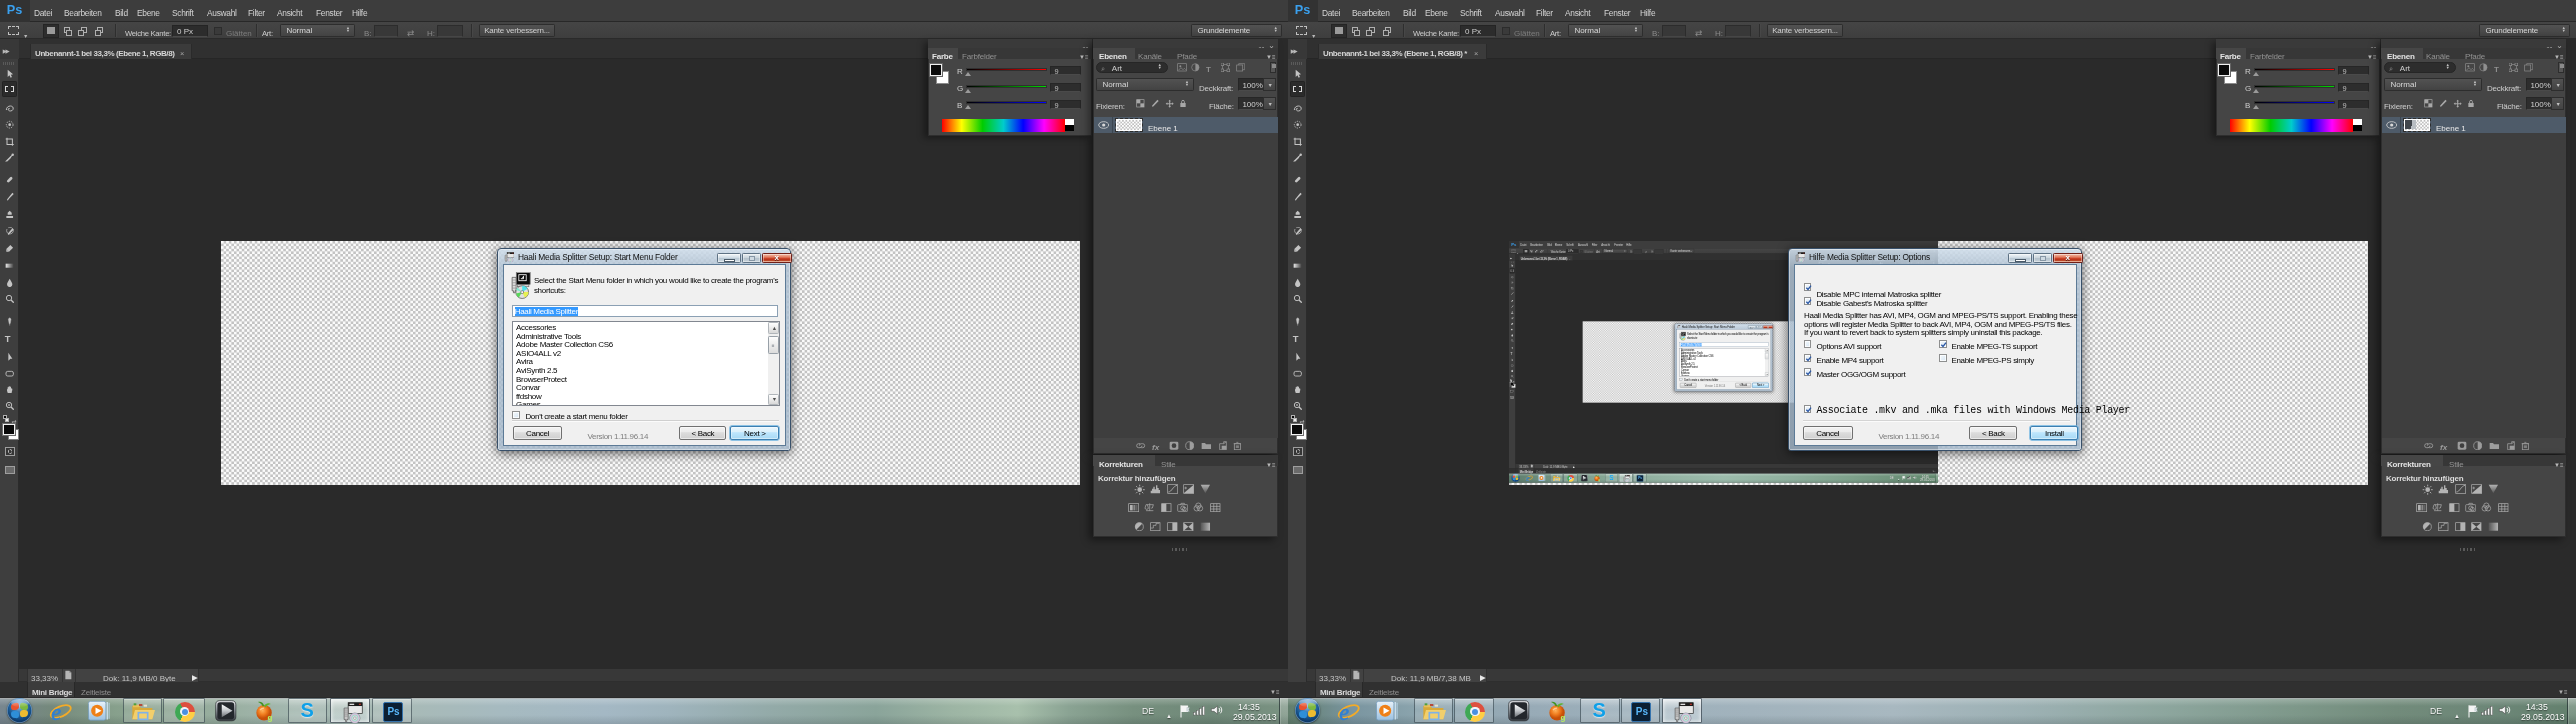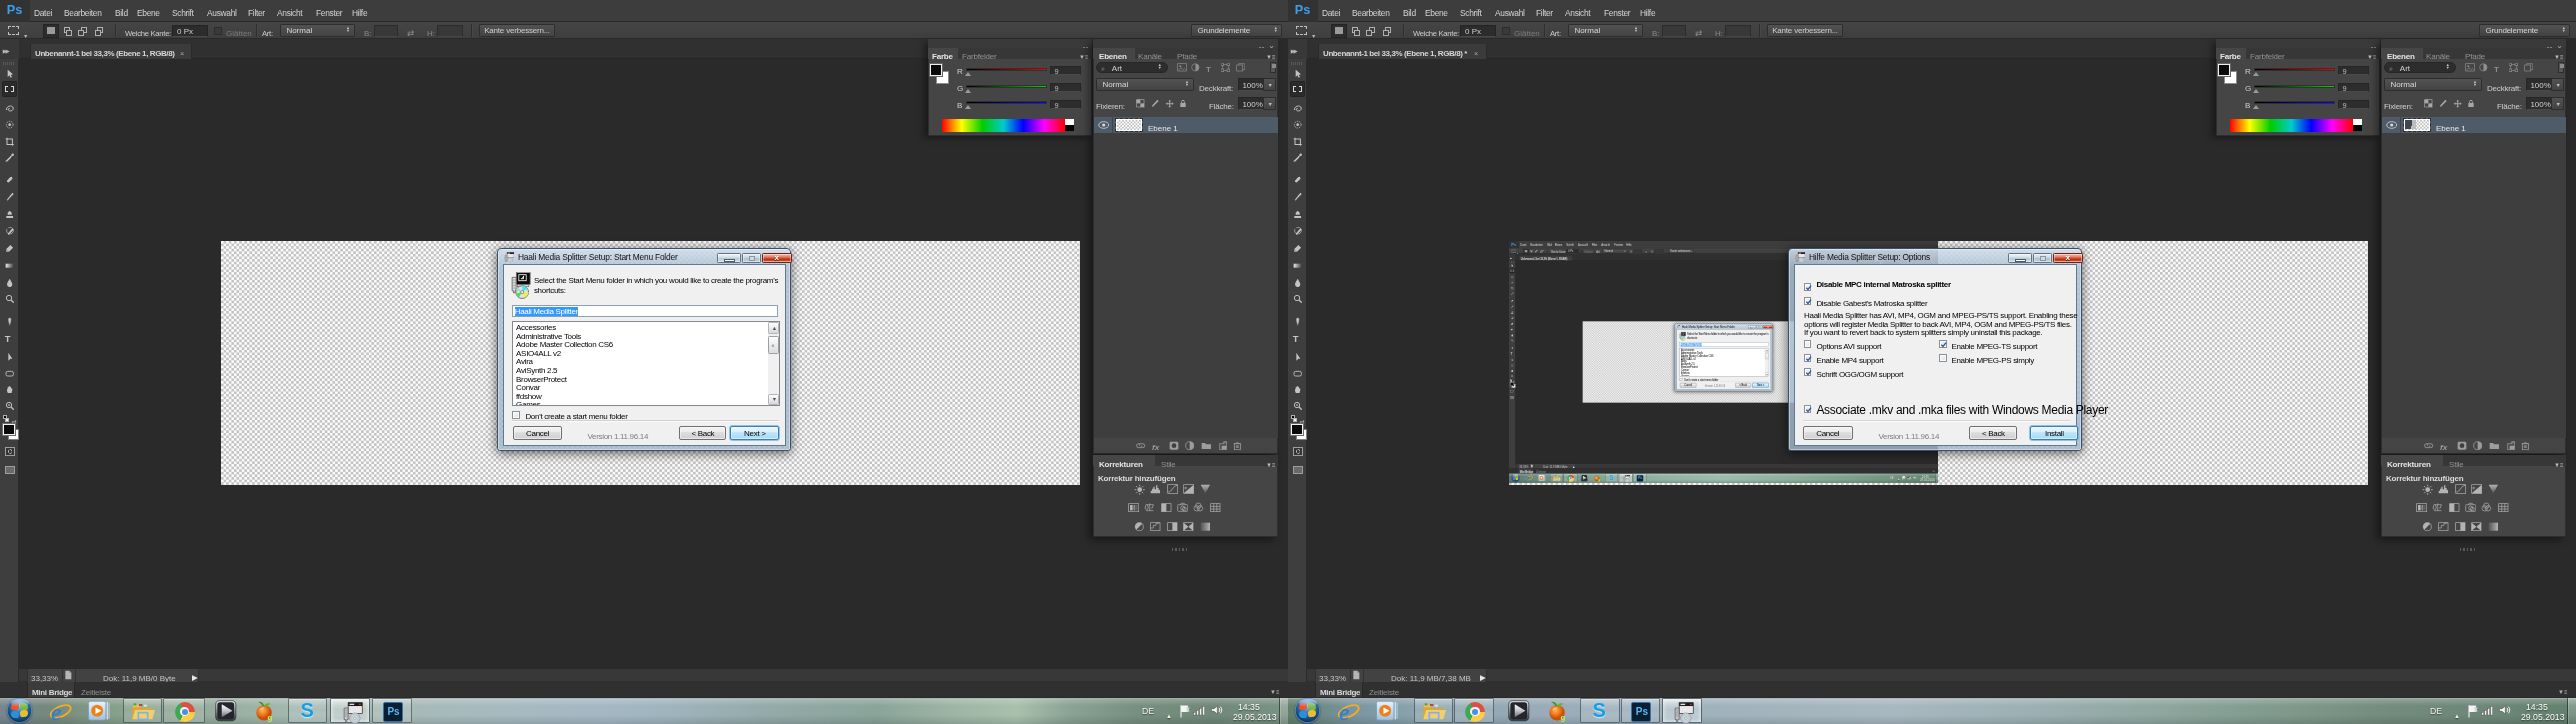--- a/index.html
+++ b/index.html
@@ -1785,21 +1785,21 @@
       <div class="a" style="left:264px;top:4px;width:29.5px;height:10px;background:linear-gradient(#f4c0ac,#e07a5e 40%,#cc4429 55%,#b03018 75%,#e08858);border:0.7px solid #712018;border-radius:1.3px;box-shadow:inset 0 0 0 0.7px rgba(255,255,255,0.55);">
         <span style="position:absolute;left:0;right:0;top:-0.7px;text-align:center;font-size:8px;font-weight:bold;color:#fff;text-shadow:0 0.7px 0.7px rgba(0,0,0,0.6);">x</span>
       </div>
       <div class="a" style="left:5.4px;top:15.4px;width:283px;height:182px;background:#f0f0f0;border:0.7px solid #5c7a96;">
         <div class="a " style="left:8px;top:155px;width:267px;height:0.7px;background:#d4d4d4;box-shadow:0 0.7px 0 #ffffff;"></div>
         <div class="a " style="left:8.7px;top:18px;width:7.4px;height:7.4px;background:linear-gradient(135deg,#f4f8fb,#d5e5f2);border:0.7px solid #8e8f8f;box-shadow:inset 0 0 0 0.7px #fff;">
           <svg width="7.4" height="7.4" viewBox="0 0 11 11" style="position:absolute;left:0px;top:-0.7px;">
             <path d="M2 5.5 L4.5 8 L9 2.5" stroke="#2a57a5" stroke-width="2" fill="none"></path>
           </svg>
         </div>
-        <div class="a" style="left:21px;top:12px;white-space:nowrap;font-weight:bold;"><span style="font-size:8px;color:#000;letter-spacing:-0.3px;">Disable MPC internal Matroska splitter</span></div>
+        <div class="a" style="left:21px;top:22px;white-space:nowrap;"><span style="font-size:8px;color:#000;letter-spacing:-0.3px;">Disable MPC internal Matroska splitter</span></div>
         <div class="a " style="left:8.7px;top:32px;width:7.4px;height:7.4px;background:linear-gradient(135deg,#f4f8fb,#d5e5f2);border:0.7px solid #8e8f8f;box-shadow:inset 0 0 0 0.7px #fff;">
           <svg width="7.4" height="7.4" viewBox="0 0 11 11" style="position:absolute;left:0px;top:-0.7px;">
             <path d="M2 5.5 L4.5 8 L9 2.5" stroke="#2a57a5" stroke-width="2" fill="none"></path>
           </svg>
         </div>
         <div class="a" style="left:21px;top:31px;white-space:nowrap;"><span style="font-size:8px;color:#000;letter-spacing:-0.3px;">Disable Gabest's Matroska splitter</span></div>
         <div class="a" style="left:8.7px;top:43px;white-space:nowrap;"><span style="font-size:8px;color:#000;letter-spacing:-0.3px;">Haali Media Splitter has AVI, MP4, OGM and MPEG-PS/TS support. Enabling these</span></div>
         <div class="a" style="left:8.7px;top:52px;white-space:nowrap;"><span style="font-size:8px;color:#000;letter-spacing:-0.3px;">options will register Media Splitter to back AVI, MP4, OGM and MPEG-PS/TS files.</span></div>
         <div class="a" style="left:8.7px;top:60px;white-space:nowrap;"><span style="font-size:8px;color:#000;letter-spacing:-0.3px;">If you want to revert back to system splitters simply uninstall this package.</span></div>
         <div class="a " style="left:8.7px;top:75px;width:7.4px;height:7.4px;background:linear-gradient(135deg,#f4f8fb,#d5e5f2);border:0.7px solid #8e8f8f;box-shadow:inset 0 0 0 0.7px #fff;"></div>
@@ -1816,27 +1816,27 @@
           </svg>
         </div>
         <div class="a" style="left:21px;top:88px;white-space:nowrap;"><span style="font-size:8px;color:#000;letter-spacing:-0.3px;">Enable MP4 support</span></div>
         <div class="a " style="left:144px;top:89px;width:7.4px;height:7.4px;background:linear-gradient(135deg,#f4f8fb,#d5e5f2);border:0.7px solid #8e8f8f;box-shadow:inset 0 0 0 0.7px #fff;"></div>
         <div class="a" style="left:156px;top:88px;white-space:nowrap;"><span style="font-size:8px;color:#000;letter-spacing:-0.3px;">Enable MPEG-PS simply</span></div>
         <div class="a " style="left:8.7px;top:103px;width:7.4px;height:7.4px;background:linear-gradient(135deg,#f4f8fb,#d5e5f2);border:0.7px solid #8e8f8f;box-shadow:inset 0 0 0 0.7px #fff;">
           <svg width="7.4" height="7.4" viewBox="0 0 11 11" style="position:absolute;left:0px;top:-0.7px;">
             <path d="M2 5.5 L4.5 8 L9 2.5" stroke="#2a57a5" stroke-width="2" fill="none"></path>
           </svg>
         </div>
-        <div class="a" style="left:21px;top:102px;white-space:nowrap;"><span style="font-size:8px;color:#000;letter-spacing:-0.3px;">Schrift OGG/OGM support</span></div>
+        <div class="a" style="left:21px;top:102px;white-space:nowrap;"><span style="font-size:8px;color:#000;letter-spacing:-0.3px;">Master OGG/OGM support</span></div>
         <div class="a " style="left:8.7px;top:140px;width:7.4px;height:7.4px;background:linear-gradient(135deg,#f4f8fb,#d5e5f2);border:0.7px solid #8e8f8f;box-shadow:inset 0 0 0 0.7px #fff;">
           <svg width="7.4" height="7.4" viewBox="0 0 11 11" style="position:absolute;left:0px;top:-0.7px;">
             <path d="M2 5.5 L4.5 8 L9 2.5" stroke="#2a57a5" stroke-width="2" fill="none"></path>
           </svg>
         </div>
-        <div class="a" style="left:21px;top:138px;white-space:nowrap;"><span style="font-size:12px;color:#000;letter-spacing:-0.3px;">Associate .mkv and .mka files with Windows Media Player</span></div>
+        <div class="a" style="left:21px;top:138px;white-space:nowrap;"><span style="font-size:10px;color:#000;letter-spacing:-0.3px;font-family:Liberation Mono, monospace;">Associate .mkv and .mka files with Windows Media Player</span></div>
         <div class="a " style="left:7.4px;top:161px;width:50px;height:14px;background:linear-gradient(#f2f2f2,#ebebeb 45%,#dddddd 46%,#cfcfcf);border:0.7px solid #707070;box-shadow:inset 0 0 0 0.7px rgba(255,255,255,0.7);border-radius:2px;">
           <span style="position:absolute;left:0;right:0;top:1.3px;text-align:center;font-size:8px;color:#000;letter-spacing:-0.3px;">Cancel</span>
         </div>
         <div class="a" style="left:83px;top:164px;white-space:nowrap;"><span style="font-size:8px;color:#7d7d7d;letter-spacing:-0.3px;">Version 1.11.96.14</span></div>
         <div class="a " style="left:174px;top:161px;width:48px;height:14px;background:linear-gradient(#f2f2f2,#ebebeb 45%,#dddddd 46%,#cfcfcf);border:0.7px solid #707070;box-shadow:inset 0 0 0 0.7px rgba(255,255,255,0.7);border-radius:2px;">
           <span style="position:absolute;left:0;right:0;top:1.3px;text-align:center;font-size:8px;color:#000;letter-spacing:-0.3px;">&lt; Back</span>
         </div>
         <div class="a " style="left:235px;top:161px;width:48px;height:14px;background:linear-gradient(#eaf6fd,#d9f0fc 45%,#bee6fd 46%,#a7d9f5);border:0.7px solid #3c7fb1;box-shadow:0 0 0 0.7px #6cb2e0, inset 0 0 0 0.7px rgba(255,255,255,0.6);border-radius:2px;">
           <span style="position:absolute;left:0;right:0;top:1.3px;text-align:center;font-size:8px;color:#000;letter-spacing:-0.3px;">Install</span>
         </div>

